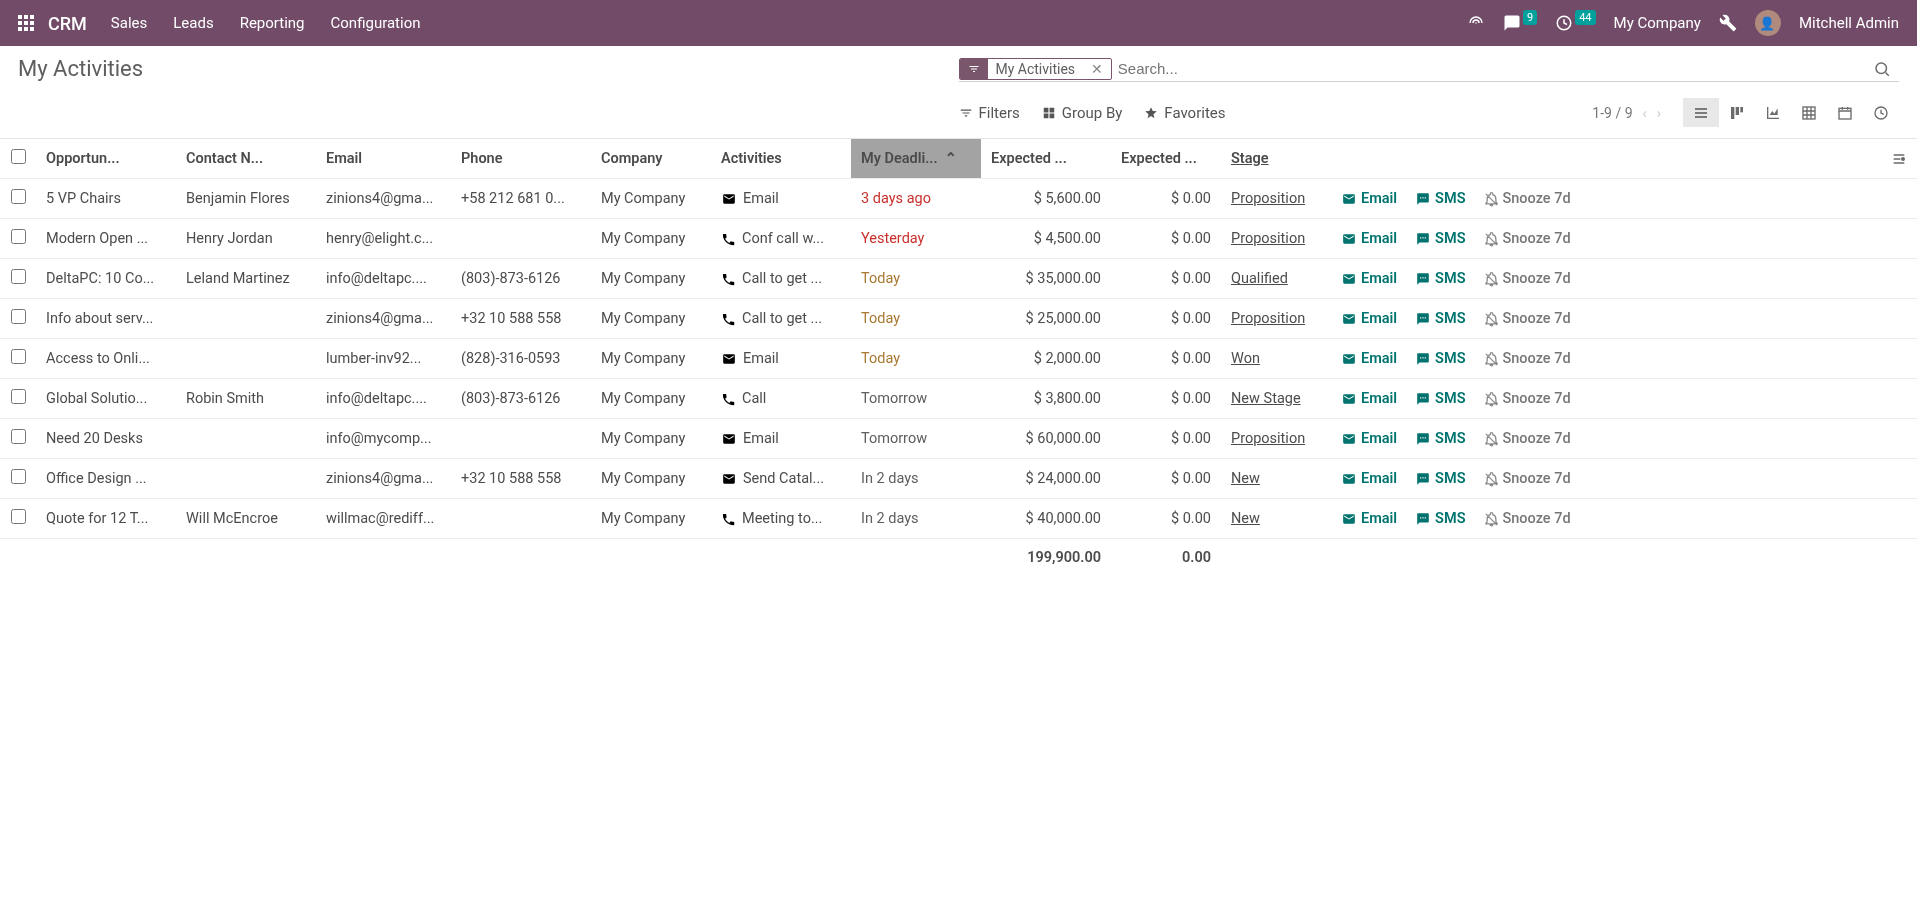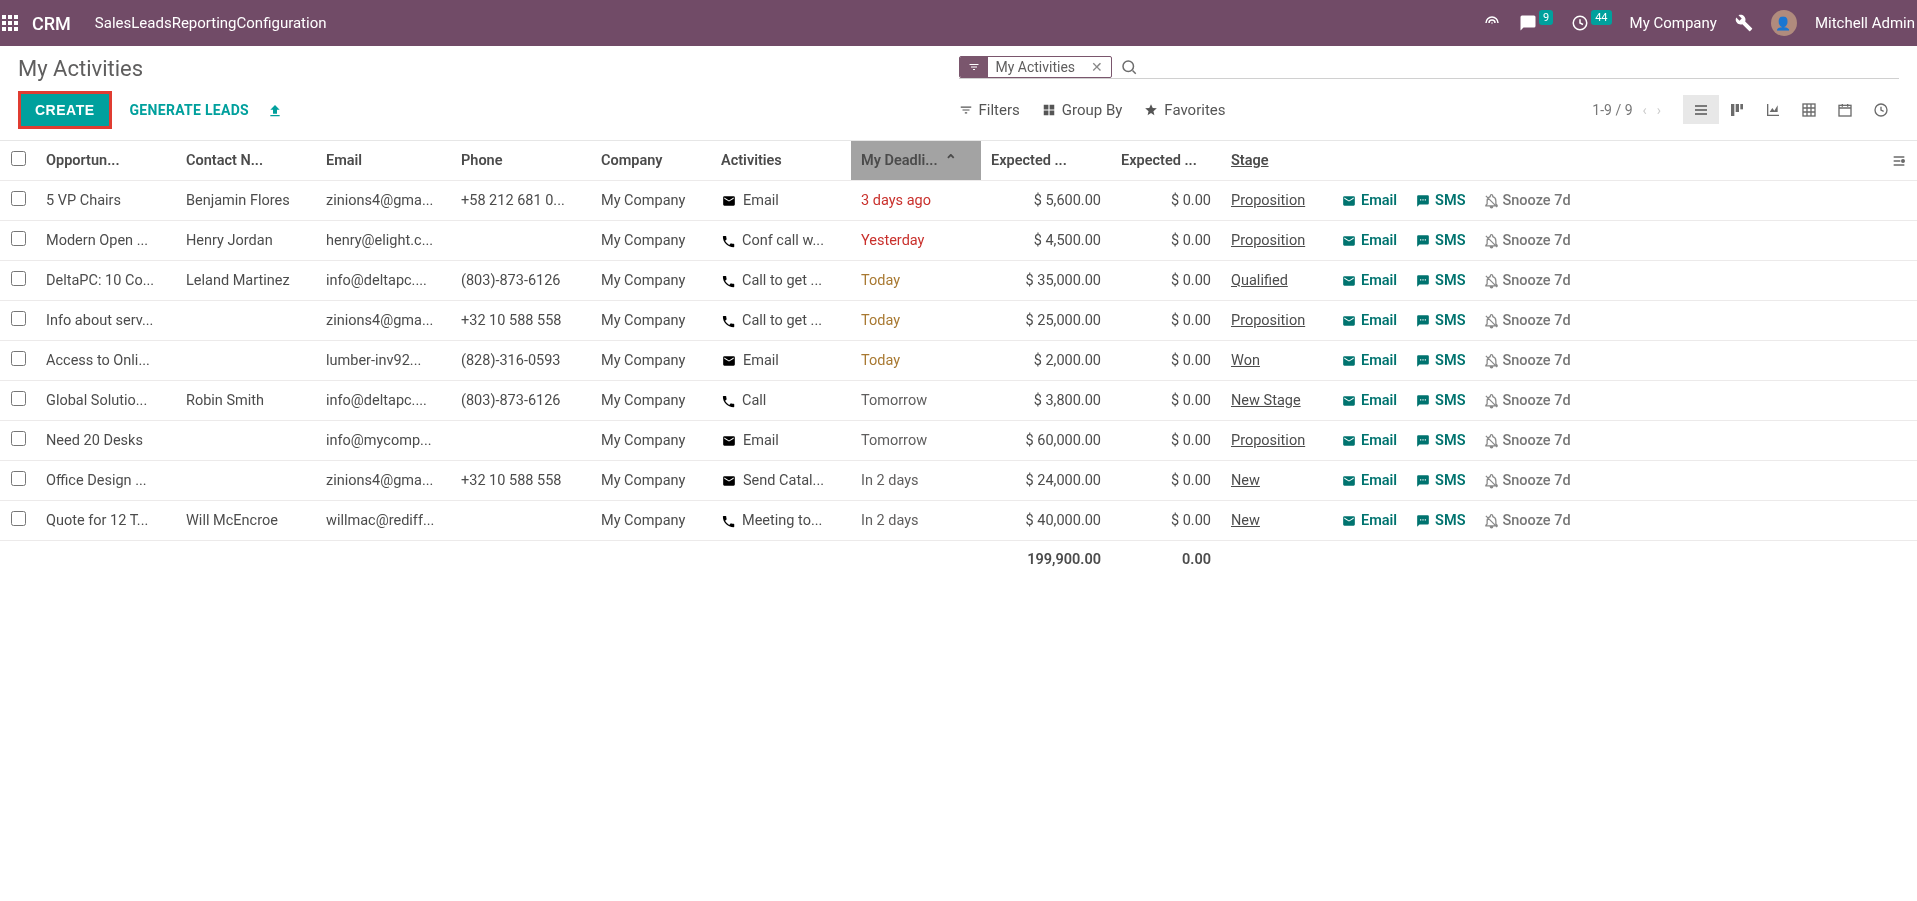--- a/index.html
+++ b/index.html
@@ -1,20 +1,20 @@
 <!DOCTYPE html>
 <html><head>
 <meta charset="utf-8">
 <style>
 * { box-sizing: border-box; margin: 0; padding: 0; }
 body { font-family: -apple-system, BlinkMacSystemFont, "Segoe UI", Roboto, Helvetica, Arial, sans-serif; font-size: 14px; color: #4c4c4c; background: #fff; }
-.topnav { background: #714b67; color: #fff; display: flex; align-items: center; padding: 0 2px; height: 46px; }
+.topnav { background: #714b67; color: #fff; display: flex; align-items: center; padding: 0 18px; height: 46px; }
 .topnav .apps-icon { margin-right: 14px; display:flex; align-items:center; }
 .topnav .brand { font-size: 18px; font-weight: 500; margin-right: 24px; }
-.topnav .menu { display: flex; }
+.topnav .menu { display: flex; gap: 26px; }
 .topnav .menu a { color: #fff; text-decoration: none; font-size: 15px; }
 .topnav .right { margin-left: auto; display: flex; align-items: center; gap: 18px; }
 .badge { background: #00a09d; color: #fff; border-radius: 3px; font-size: 11px; padding: 1px 4px; margin-left: 2px; position: relative; top:-6px; }
 .avatar { width:26px; height:26px; border-radius:50%; background:#b08b7d; display:flex; align-items:center; justify-content:center; color:#fff; font-size:13px; }
 .controlbar { display: flex; align-items: flex-start; padding: 10px 18px 0 18px; }
 .controlbar .left { flex: 1; }
 .breadcrumb-title { font-size: 22px; color: #5f5e5e; margin-bottom: 10px; }
 .actions { display:flex; align-items:center; gap:18px; }
 .btn-create { background:#00a09d; color:#fff; border:3px solid #e03c31; padding:8px 14px; font-weight:700; font-size:14px; letter-spacing:.5px; cursor:pointer; }
 .btn-link { color:#00a09d; font-weight:700; letter-spacing:.3px; cursor:pointer; }
@@ -93,39 +93,33 @@
           <path d="M22.7 19l-9.1-9.1c.9-2.3.4-5-1.5-6.9-2-2-5-2.4-7.4-1.3L9 6 6 9 1.6 4.7C.4 7.1.9 10.1 2.9 12.1c1.9 1.9 4.6 2.4 6.9 1.5l9.1 9.1c.4.4 1 .4 1.4 0l2.3-2.3c.5-.4.5-1.1.1-1.4z"></path>
         </svg></span>
     <span class="avatar">👤</span>
     <span style="font-size:15px;">Mitchell Admin</span>
   </div>
 </div>
 
 <div class="controlbar">
   <div class="left">
     <div class="breadcrumb-title">My Activities</div>
-    <div class="actions">
-      <button class="btn-create">CREATE</button>
-      <span class="btn-link">GENERATE LEADS</span>
-      <span class="upload-icon"><svg width="16" height="16" viewBox="0 0 24 24" fill="#00a09d">
-            <path d="M9 16h6v-6h4l-7-7-7 7h4v6zm-4 2h14v2H5v-2z"></path>
-          </svg></span>
-    </div>
   </div>
   <div class="right">
     <div class="searchbar">
       <div class="facet">
         <span class="facet-icon">
             <svg width="12" height="12" viewBox="0 0 24 24" fill="#fff">
               <path d="M10 18h4v-2h-4v2zM3 6v2h18V6H3zm3 7h12v-2H6v2z"></path>
             </svg>
           </span>
         <span class="facet-label">My Activities</span>
         <span class="facet-remove">✕</span>
       </div>
+      <input class="search-input" placeholder="Search..." style="">
       <span class="search-icon"><svg width="18" height="18" viewBox="0 0 24 24" fill="none" stroke="#6c6c6c" stroke-width="2">
             <circle cx="11" cy="11" r="7"></circle>
             <path d="M21 21l-4.3-4.3"></path>
           </svg></span>
     </div>
     <div class="toolbar">
       <span class="tool">
           <svg width="14" height="14" viewBox="0 0 24 24" fill="#555">
             <path d="M10 18h4v-2h-4v2zM3 6v2h18V6H3zm3 7h12v-2H6v2z"></path>
           </svg>

